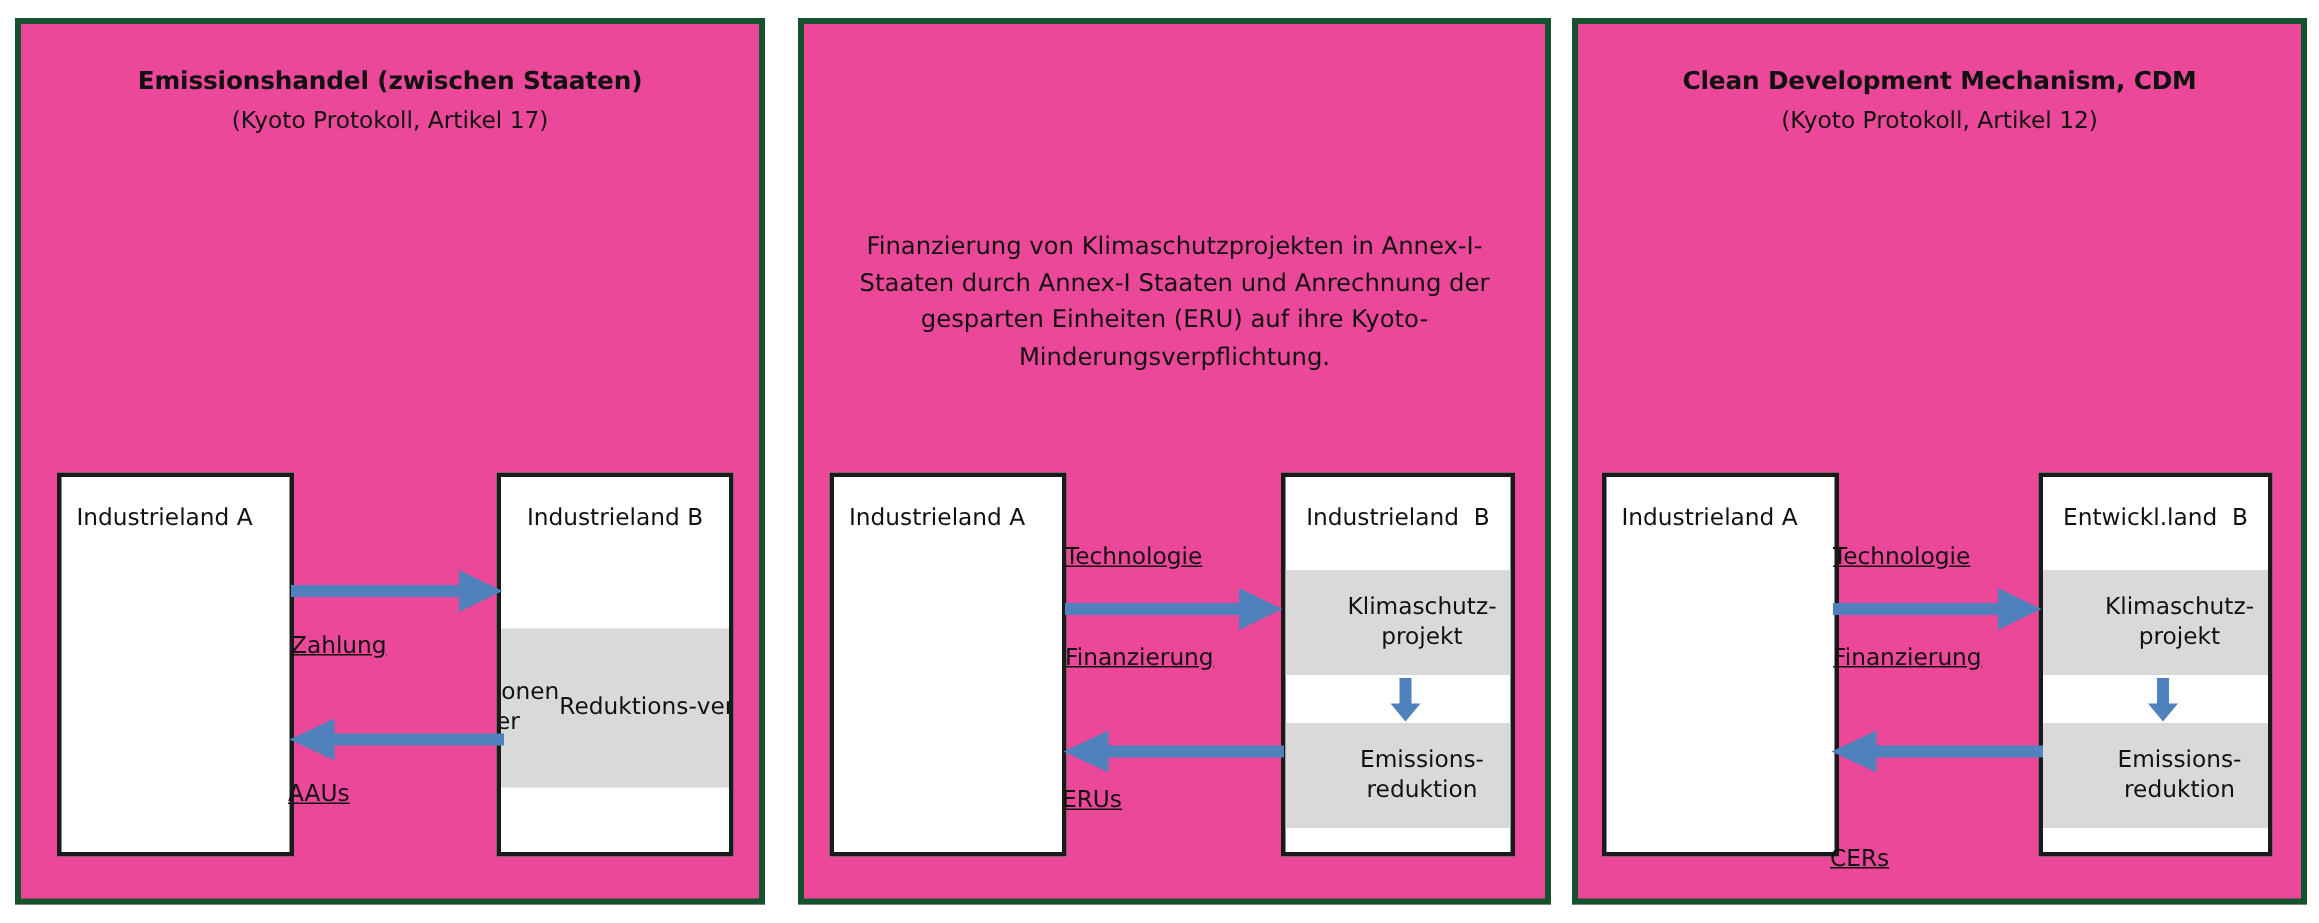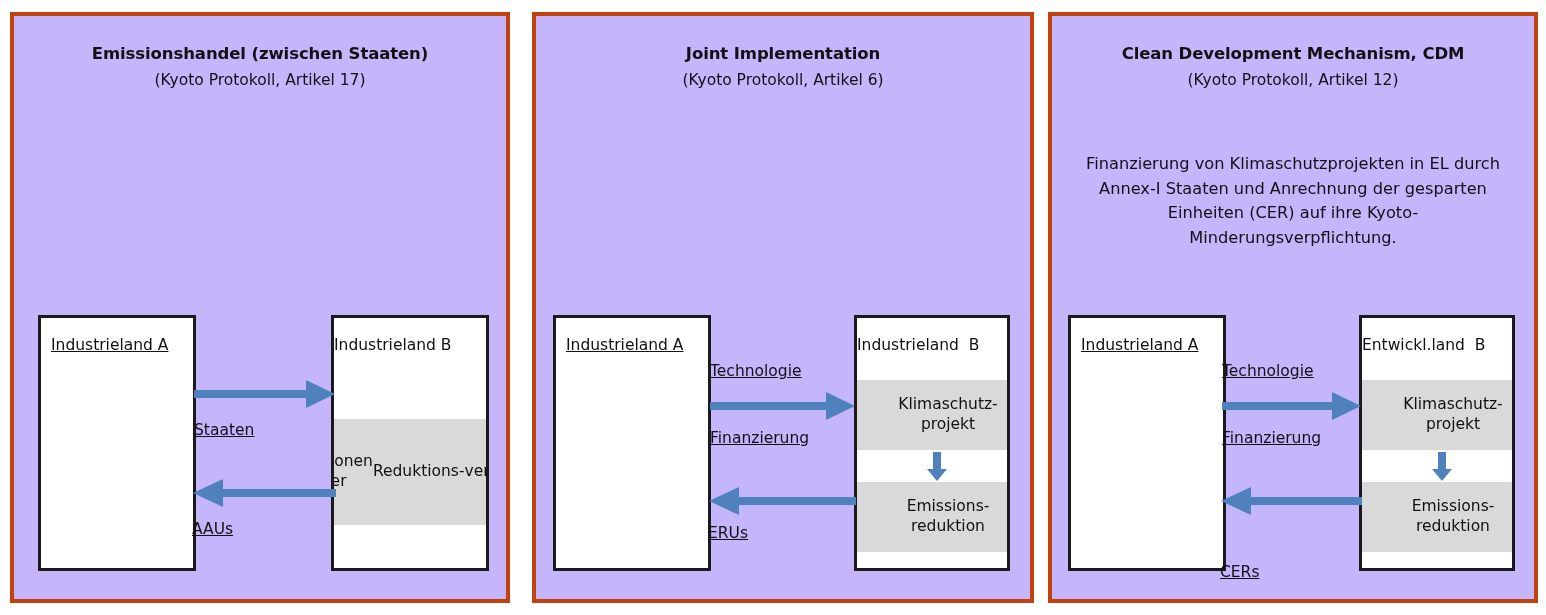--- a/index.html
+++ b/index.html
@@ -17,22 +17,22 @@
     background: #ffffff;
     overflow: hidden;
   }
 
   
   .panel {
     position: absolute;
     top: 12px;
     height: 591px;
     box-sizing: border-box;
-    border: 4px solid #c2410c;
-    background: #c4b5fd;
+    border: 4px solid #14532d;
+    background: #ec4899;
   }
   .panel-1 { left: 10px;   width: 500px; }
   .panel-2 { left: 532px;  width: 502px; }
   .panel-3 { left: 1048px; width: 490px; }
 
   
   .head-block {
     position: absolute;
     left: 8px;
     right: 8px;
@@ -71,29 +71,28 @@
     box-sizing: border-box;
     border: 3px solid #1a1a1a;
     background: #ffffff;
     overflow: hidden;
   }
   .cbox-label {
     position: absolute;
     left: 0;
     right: 0;
     top: 18px;
-    text-align: left;
+    text-align: center;
     font-size: 15.5px;
     color: #111111;
     white-space: pre;
   }
   .cbox-label.left-al {
     text-align: left;
     padding-left: 10px;
-    text-decoration: underline;
   }
 
   
   .band {
     position: absolute;
     left: 0;
     right: 0;
     background: #d9d9d9;
     display: flex;
     align-items: center;
@@ -144,35 +143,32 @@
         <span>Reduktions-</span>
         <span>verpflichtung</span>
       </div>
     </div>
 
     <div class="arrow-h" style="left:180px; top:363px; width:142px;">
       <svg width="142" height="30" viewBox="0 0 142 30">
         <path d="M0 11 L112 11 L112 1 L141 15 L112 29 L112 19 L0 19 Z" fill="#4F81BD"></path>
       </svg>
     </div>
-    <div class="arrow-label" style="left:180px; top:405px; width:142px;">Staaten</div>
+    <div class="arrow-label" style="left:180px; top:405px; width:142px;">Zahlung</div>
 
     <div class="arrow-h" style="left:178px; top:462px; width:144px;">
       <svg width="144" height="30" viewBox="0 0 144 30">
         <path d="M144 11 L31 11 L31 1 L1 15 L31 29 L31 19 L144 19 Z" fill="#4F81BD"></path>
       </svg>
     </div>
     <div class="arrow-label" style="left:178px; top:504px; width:144px;">AAUs</div>
   </div>
 
   <div class="panel panel-2">
-    <div class="head-block">
-      <div class="head-title">Joint Implementation</div>
-      <div class="head-sub">(Kyoto Protokoll, Artikel 6)</div>
-    </div>
+    <div class="body-text">Finanzierung von Klimaschutzprojekten in Annex-I-Staaten durch Annex-I Staaten und Anrechnung der gesparten Einheiten (ERU) auf ihre Kyoto-Minderungsverpflichtung.</div>
 
     <div class="cbox" style="left:17px; top:299px; width:158px; height:256px;">
       <div class="cbox-label left-al">Industrieland A</div>
     </div>
 
     <div class="cbox" style="left:318px; top:299px; width:156px; height:256px;">
       <div class="cbox-label">Industrieland  B</div>
       <div class="band" style="top:62px; height:70px; flex-direction:column;">
         <span>Klimaschutz-</span>
         <span>projekt</span>
@@ -205,21 +201,20 @@
       </svg>
     </div>
     <div class="arrow-label" style="left:172px; top:508px; width:156px;">ERUs</div>
   </div>
 
   <div class="panel panel-3">
     <div class="head-block">
       <div class="head-title">Clean Development Mechanism, CDM</div>
       <div class="head-sub">(Kyoto Protokoll, Artikel 12)</div>
     </div>
-    <div class="body-text">Finanzierung von Klimaschutzprojekten in EL durch Annex-I Staaten und Anrechnung der gesparten Einheiten (CER) auf ihre Kyoto-Minderungsverpflichtung.</div>
 
     <div class="cbox" style="left:16px; top:299px; width:158px; height:256px;">
       <div class="cbox-label left-al">Industrieland A</div>
     </div>
 
     <div class="cbox" style="left:307px; top:299px; width:156px; height:256px;">
       <div class="cbox-label">Entwickl.land  B</div>
       <div class="band" style="top:62px; height:70px; flex-direction:column;">
         <span>Klimaschutz-</span>
         <span>projekt</span>

